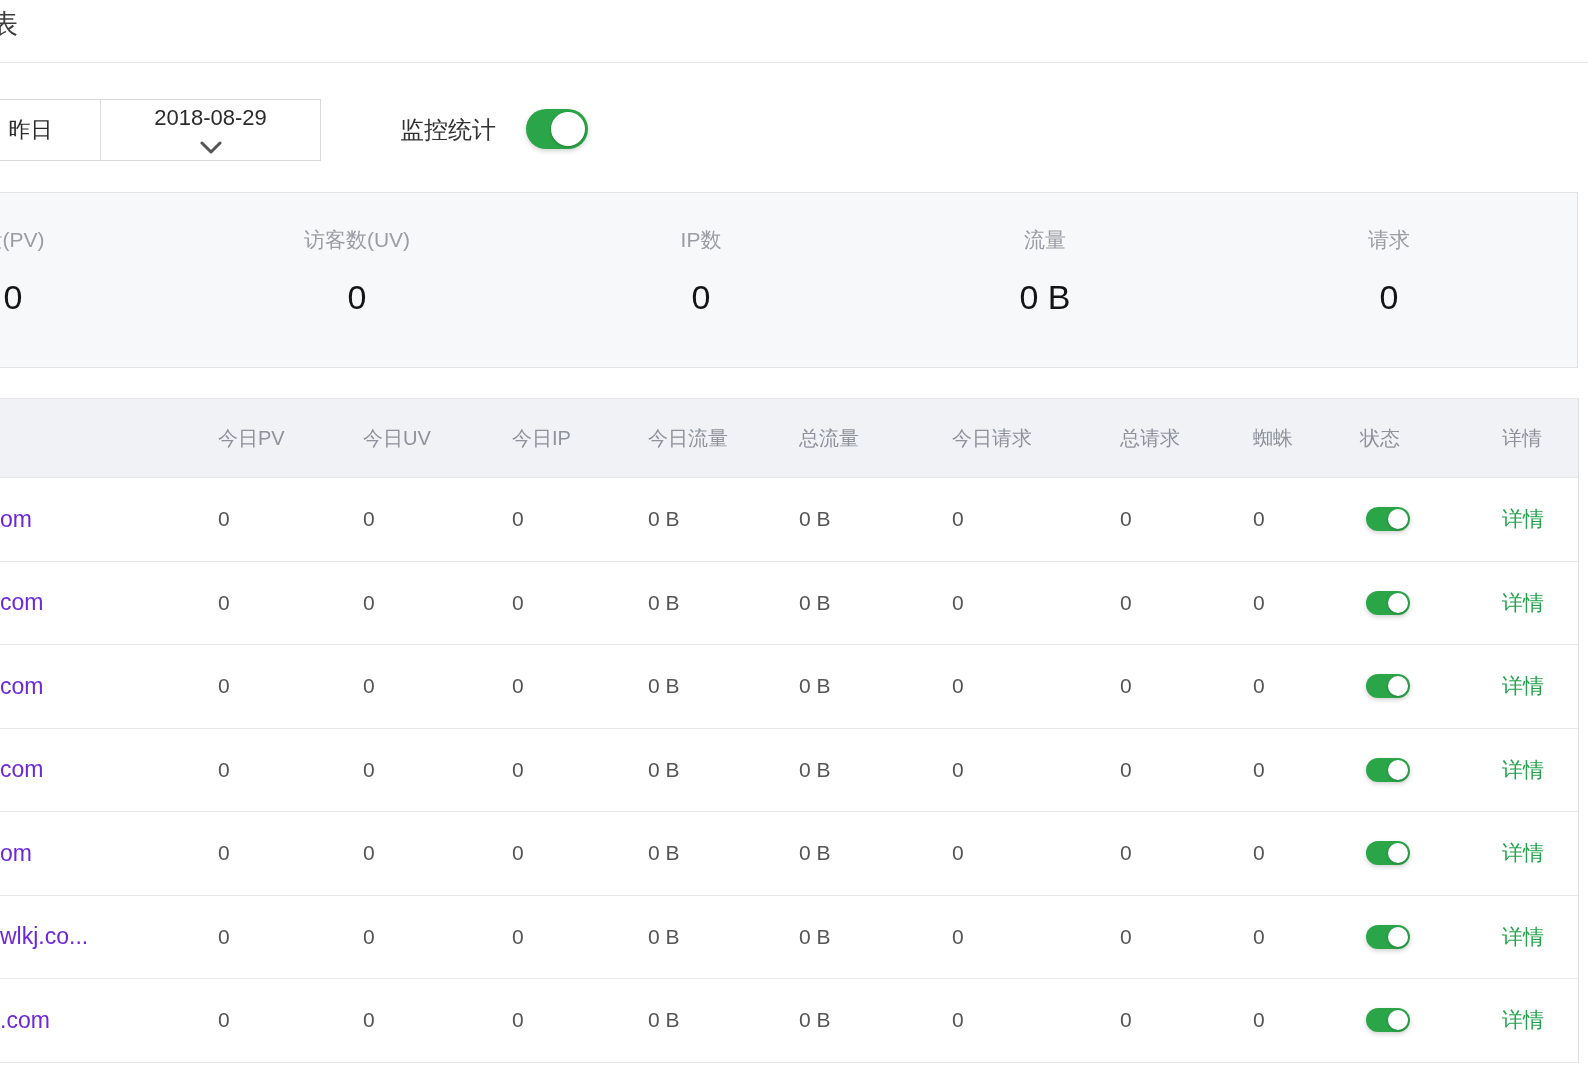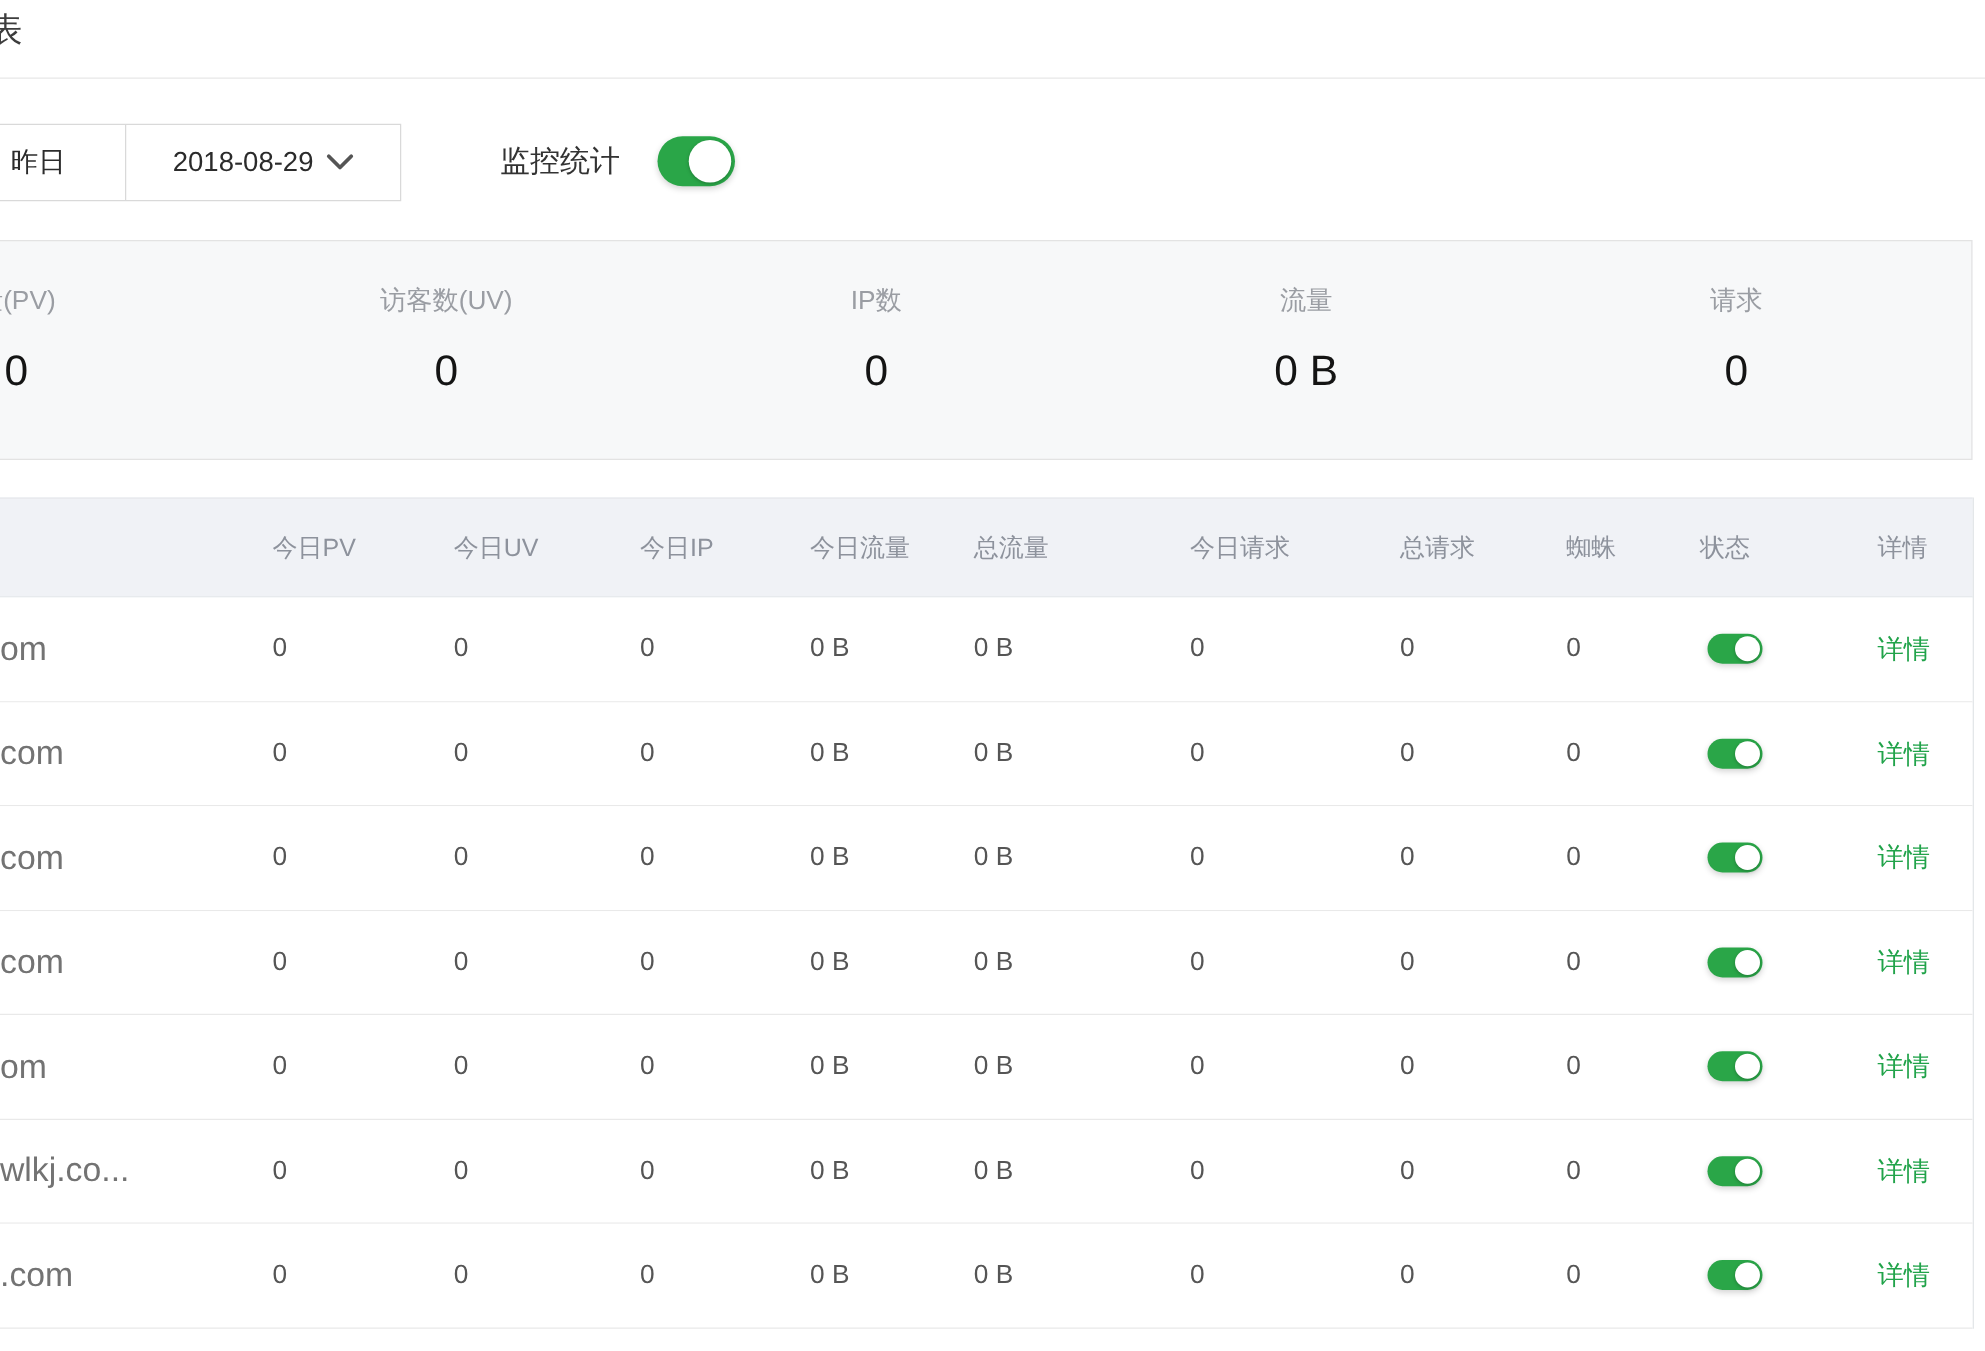--- a/index.html
+++ b/index.html
@@ -21,21 +21,21 @@
   .seg-control{
     position:absolute;left:-40px;top:99px;height:62px;
     display:flex;align-items:stretch;
     border:1px solid #d9d9d9;background:#fff;box-sizing:border-box;
   }
   .seg-item{
     display:flex;align-items:center;justify-content:center;
     font-size:22px;color:#2b2b2b;cursor:pointer;
   }
   .seg-yesterday{width:139px;border-right:1px solid #d9d9d9;}
-  .seg-date{width:219px;gap:10px;}
+  .seg-date{width:219px;gap:10px;flex-direction:column;}
   .chev{width:22px;height:14px;display:block;}
   .monitor-label{
     position:absolute;left:400px;top:99px;height:62px;line-height:62px;
     font-size:24px;color:#333;
   }
   .toggle{
     position:absolute;border-radius:20px;cursor:pointer;
     box-shadow:0 2px 5px rgba(0,0,0,0.18);
   }
   .toggle .knob{
@@ -74,27 +74,27 @@
     font-size:21px;color:#555;
   }
   .cell{
     position:absolute;top:0;height:100%;display:flex;align-items:center;white-space:nowrap;
   }
   .col-domain{left:0;}
   .col-pv{left:218px;}
   .col-uv{left:363px;}
   .col-ip{left:512px;}
   .col-tflow{left:648px;}
-  .col-flow{left:779px;}
+  .col-flow{left:799px;}
   .col-treq{left:952px;}
   .col-req{left:1120px;text-align:right;}
   .col-spider{left:1253px;}
   .col-status{left:1360px;}
   .col-detail{left:1502px;}
-  .domain-link{color:#737373;text-decoration:none;cursor:pointer;font-size:27px;}
+  .domain-link{color:#6d28d9;text-decoration:none;cursor:pointer;font-size:23px;}
   .detail-link{color:#21a34a;text-decoration:none;cursor:pointer;font-size:21px;}
   .toggle-small{
     position:absolute;left:1366px;top:50%;transform:translateY(-50%);
     width:44px;height:24px;border-radius:12px;
   }
   .toggle-small .knob{width:20px;height:20px;top:2px;right:2px;}
 </style>
 </head>
 <body>
 

